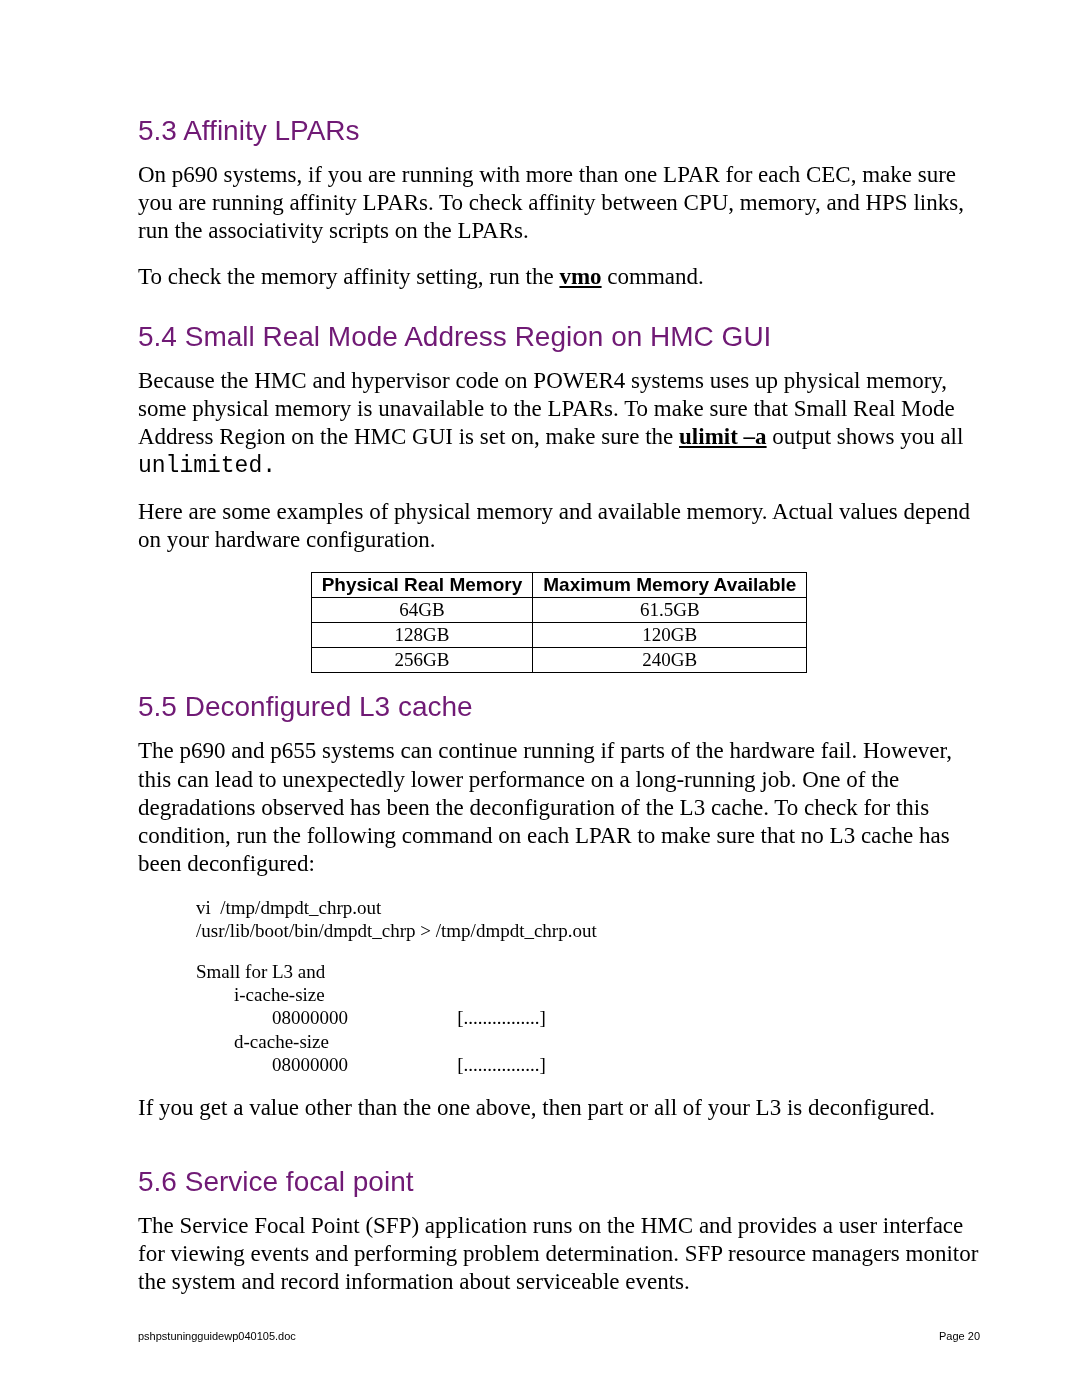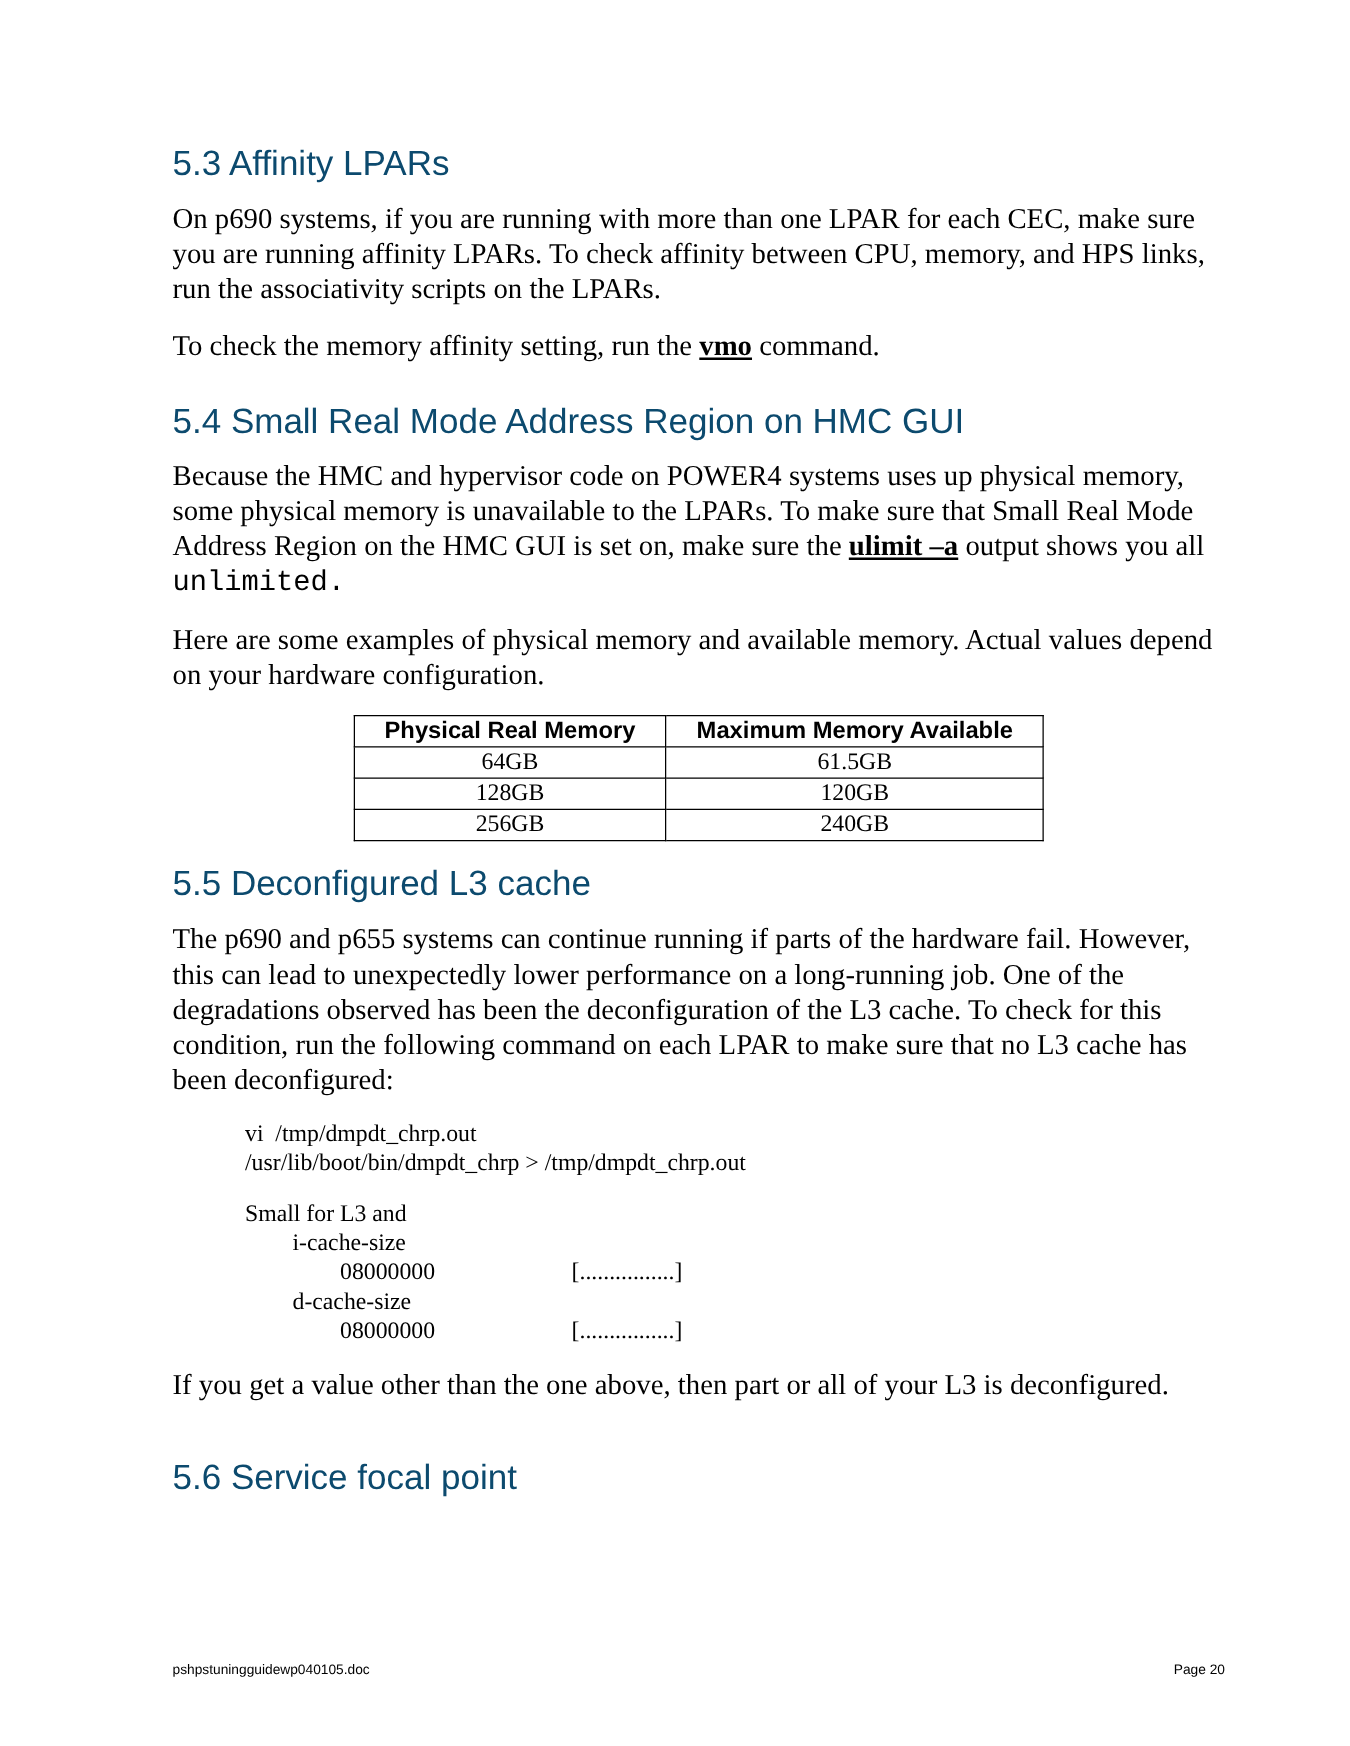--- a/index.html
+++ b/index.html
@@ -11,21 +11,21 @@
     width: 1080px;
     height: 1397px;
     position: relative;
   }
   .page {
     padding: 115px 100px 0 138px;
     box-sizing: border-box;
   }
   .heading {
     font-family: Arial, Helvetica, sans-serif;
-    color: #0c4a6e;
+    color: #701a75;
     font-size: 28px;
     margin: 0 0 14px 0;
     font-weight: 400;
   }
   .heading.sec53 { margin-top: 0; }
   .heading.sec54 { margin-top: 30px; }
   .heading.sec55 { margin-top: 18px; }
   .heading.sec56 { margin-top: 44px; }
   .para {
     font-size: 23px;
@@ -33,21 +33,21 @@
     margin: 0 0 18px 0;
   }
   .mono { font-family: "Courier New", Courier, monospace; }
   .bold { font-weight: bold; text-decoration: underline; }
   table.mem {
     border-collapse: collapse;
     margin: 4px auto 18px auto;
   }
   table.mem th, table.mem td {
     border: 1.5px solid #000;
-    padding: 0 24px;
+    padding: 0 10px;
     font-size: 19px;
     text-align: center;
     height: 24px;
   }
   table.mem th {
     font-family: Arial, Helvetica, sans-serif;
     font-weight: bold;
   }
   .code-block {
     font-size: 19px;
@@ -118,19 +118,20 @@
     <div class="row">Small for L3 and</div>
     <div class="row">        i-cache-size</div>
     <div class="row">                08000000                       [................]</div>
     <div class="row">        d-cache-size</div>
     <div class="row">                08000000                       [................]</div>
   </div>
 
   <p class="para">If you get a value other than the one above, then part or all of your L3 is deconfigured.</p>
 
   <h2 class="heading sec56">5.6 Service focal point</h2>
+  <p class="para">The Service Focal Point (SFP) application runs on the HMC and provides a user interface for viewing events and performing problem determination.  SFP resource managers monitor the system and record information about serviceable events.</p>
 
 </div>
 
 <div class="footer">
   <span>pshpstuningguidewp040105.doc</span>
   <span>Page 20</span>
 </div>
 
 </body></html>

